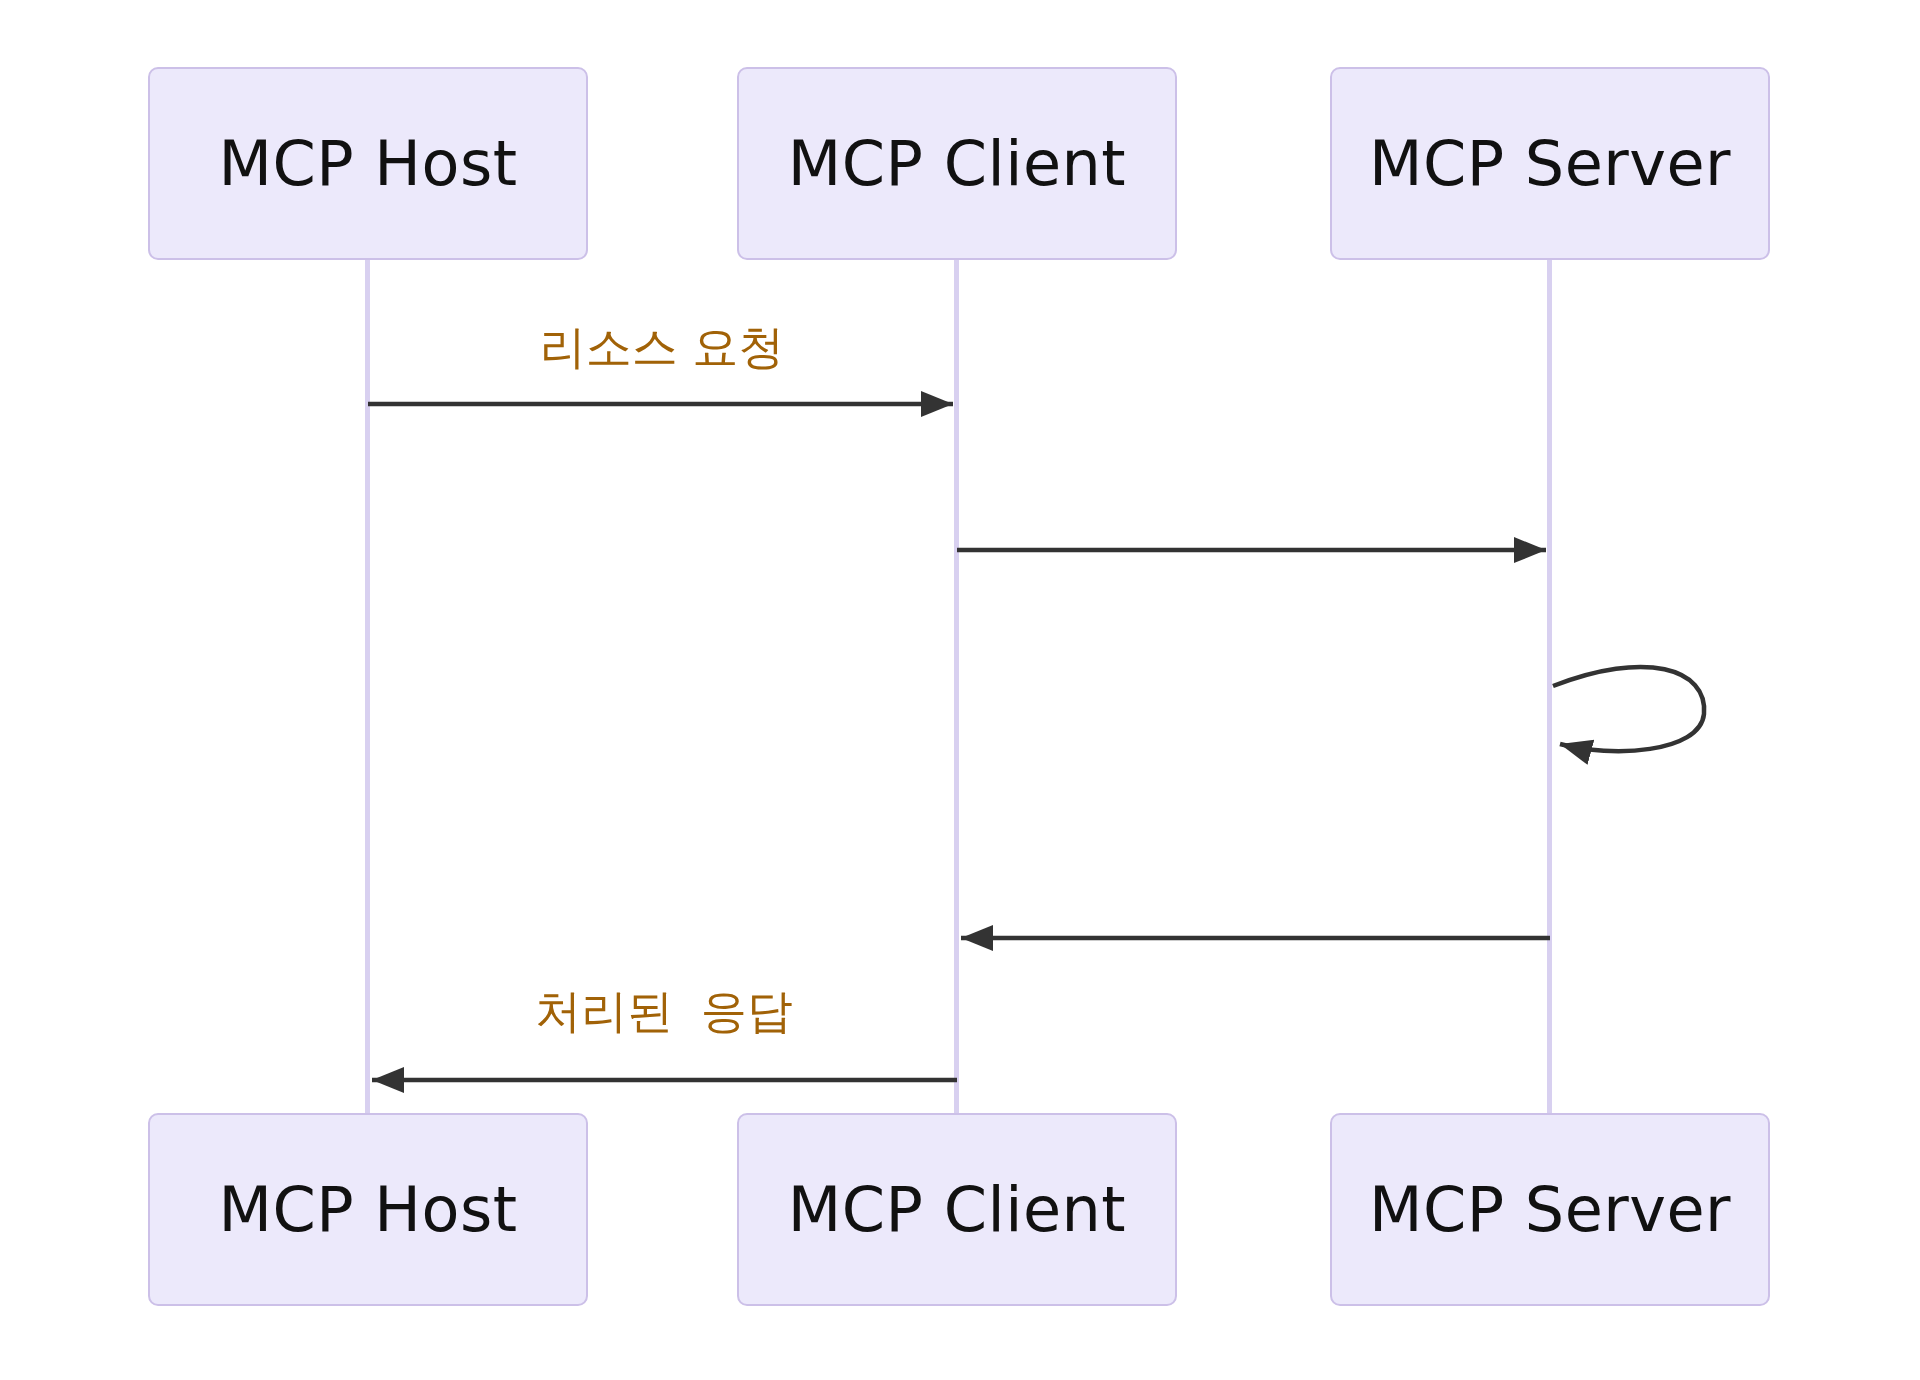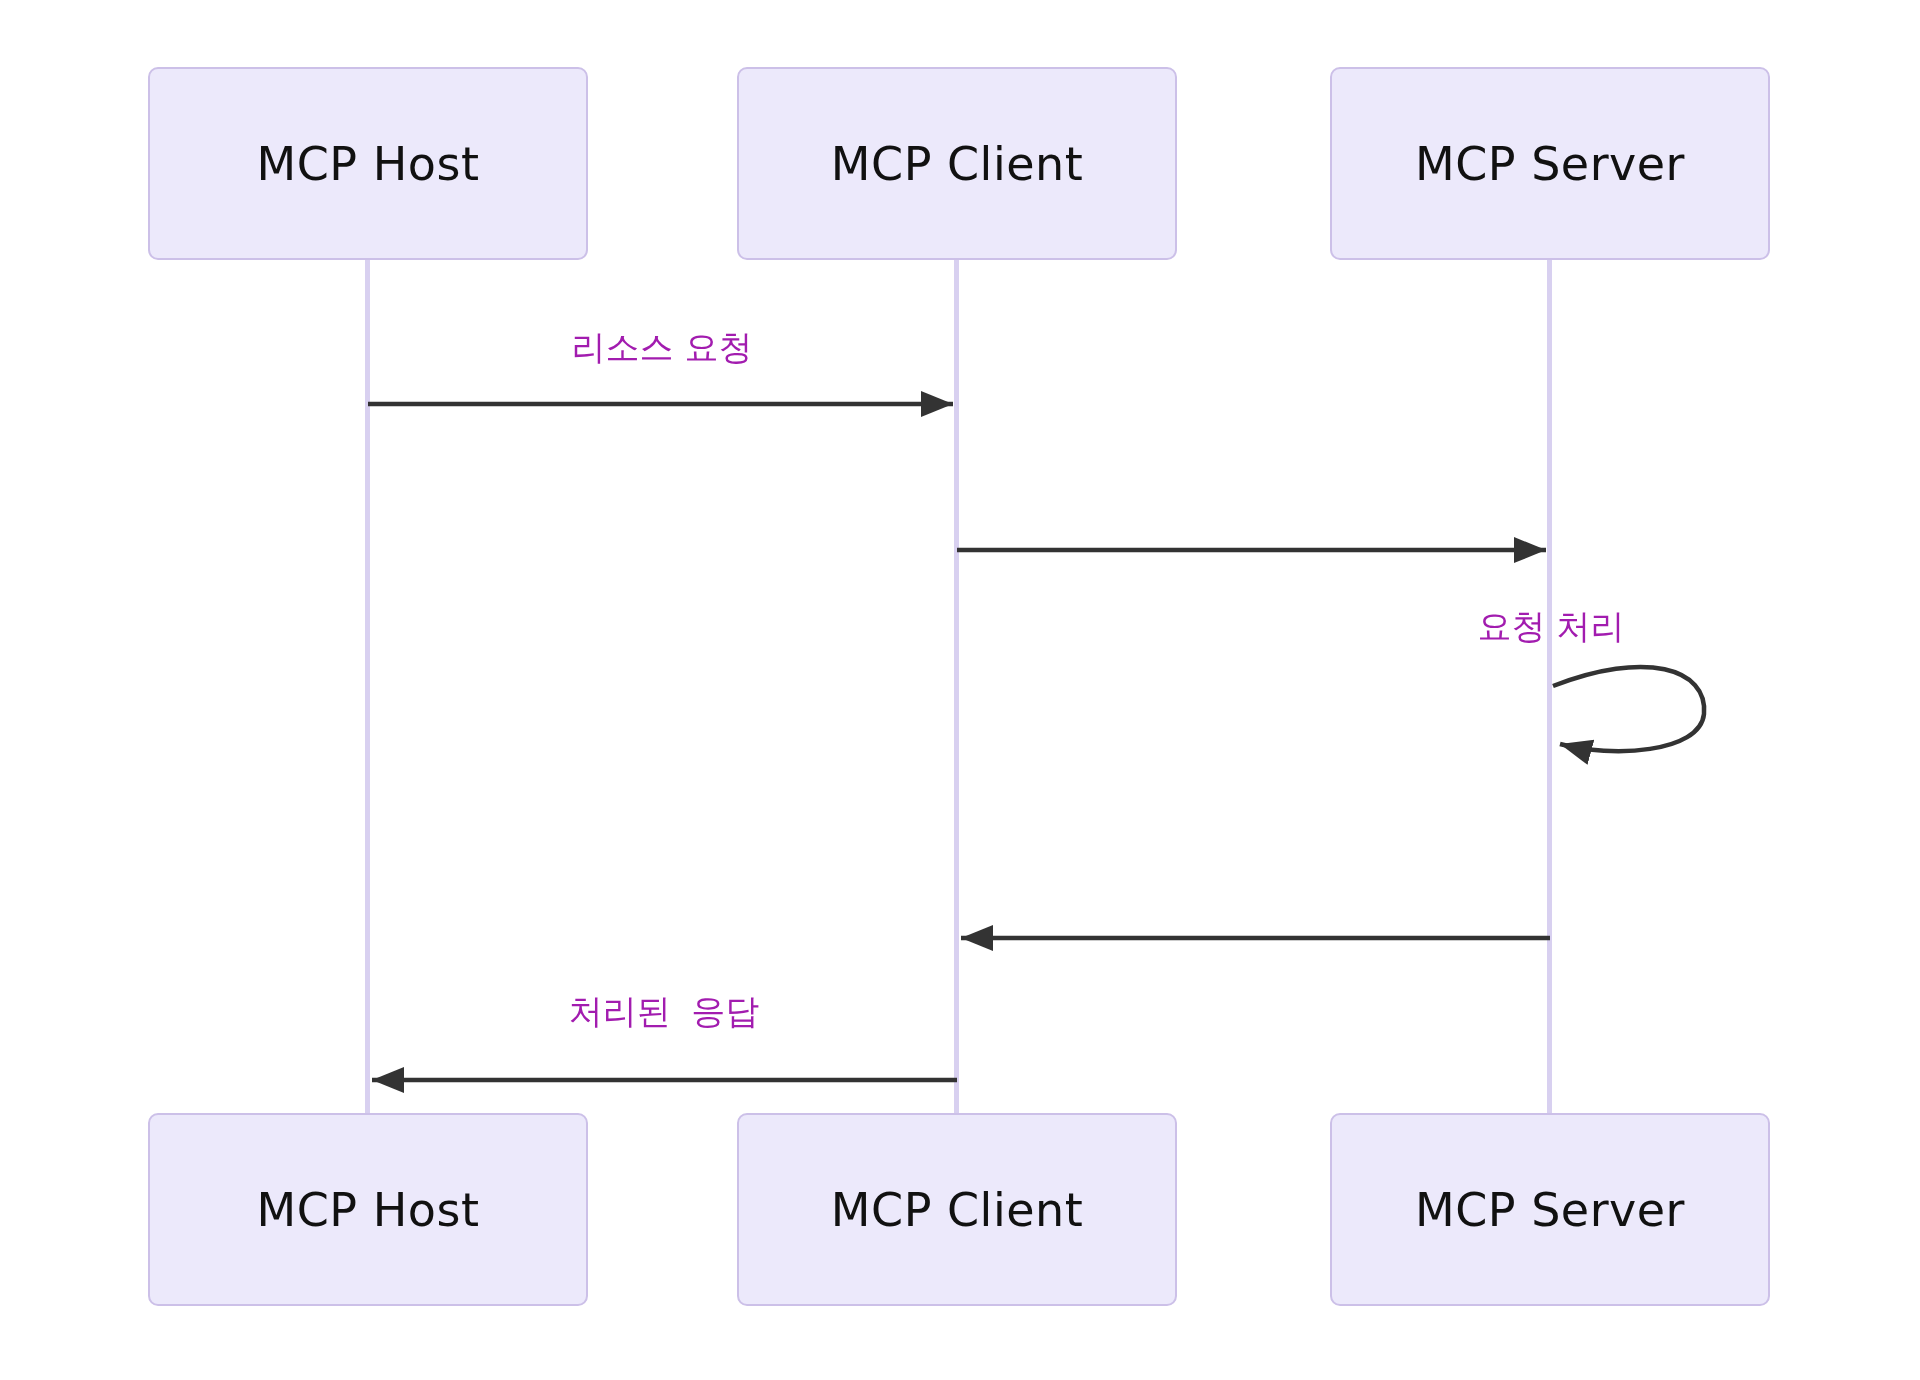--- a/index.html
+++ b/index.html
@@ -21,37 +21,37 @@
     height: 193px;
     background: #ECE9FB;
     border: 2px solid #CCC0E8;
     border-radius: 10px;
     box-sizing: border-box;
     display: flex;
     align-items: center;
     justify-content: center;
   }
   .actor-label {
-    font-size: 46px;
+    font-size: 62px;
     color: #111111;
     letter-spacing: 0.5px;
     white-space: nowrap;
   }
   .lifeline {
     position: absolute;
     width: 5px;
     top: 260px;
     height: 854px;
     background: #D8D0F0;
   }
   .msg-label {
     position: absolute;
     transform: translate(-50%, -50%);
-    font-size: 34px;
-    color: #a21caf;
+    font-size: 46px;
+    color: #a16207;
     white-space: nowrap;
   }
   svg.arrow-layer {
     position: absolute;
     left: 0;
     top: 0;
     width: 1920px;
     height: 1380px;
     pointer-events: none;
   }
@@ -92,16 +92,15 @@
     <span class="actor-label">MCP Host</span>
   </div>
   <div class="actor-box" style="left:737px; top:1113px;">
     <span class="actor-label">MCP Client</span>
   </div>
   <div class="actor-box" style="left:1330px; top:1113px;">
     <span class="actor-label">MCP Server</span>
   </div>
 
   <div class="msg-label" style="left:662px;  top:348px;">리소스 요청</div>
-  <div class="msg-label" style="left:1551px; top:627px;">요청 처리</div>
   <div class="msg-label" style="left:664px;  top:1012px;font-family:Liberation Mono, monospace;">처리된 응답</div>
 
 </div>
 
 </body></html>

